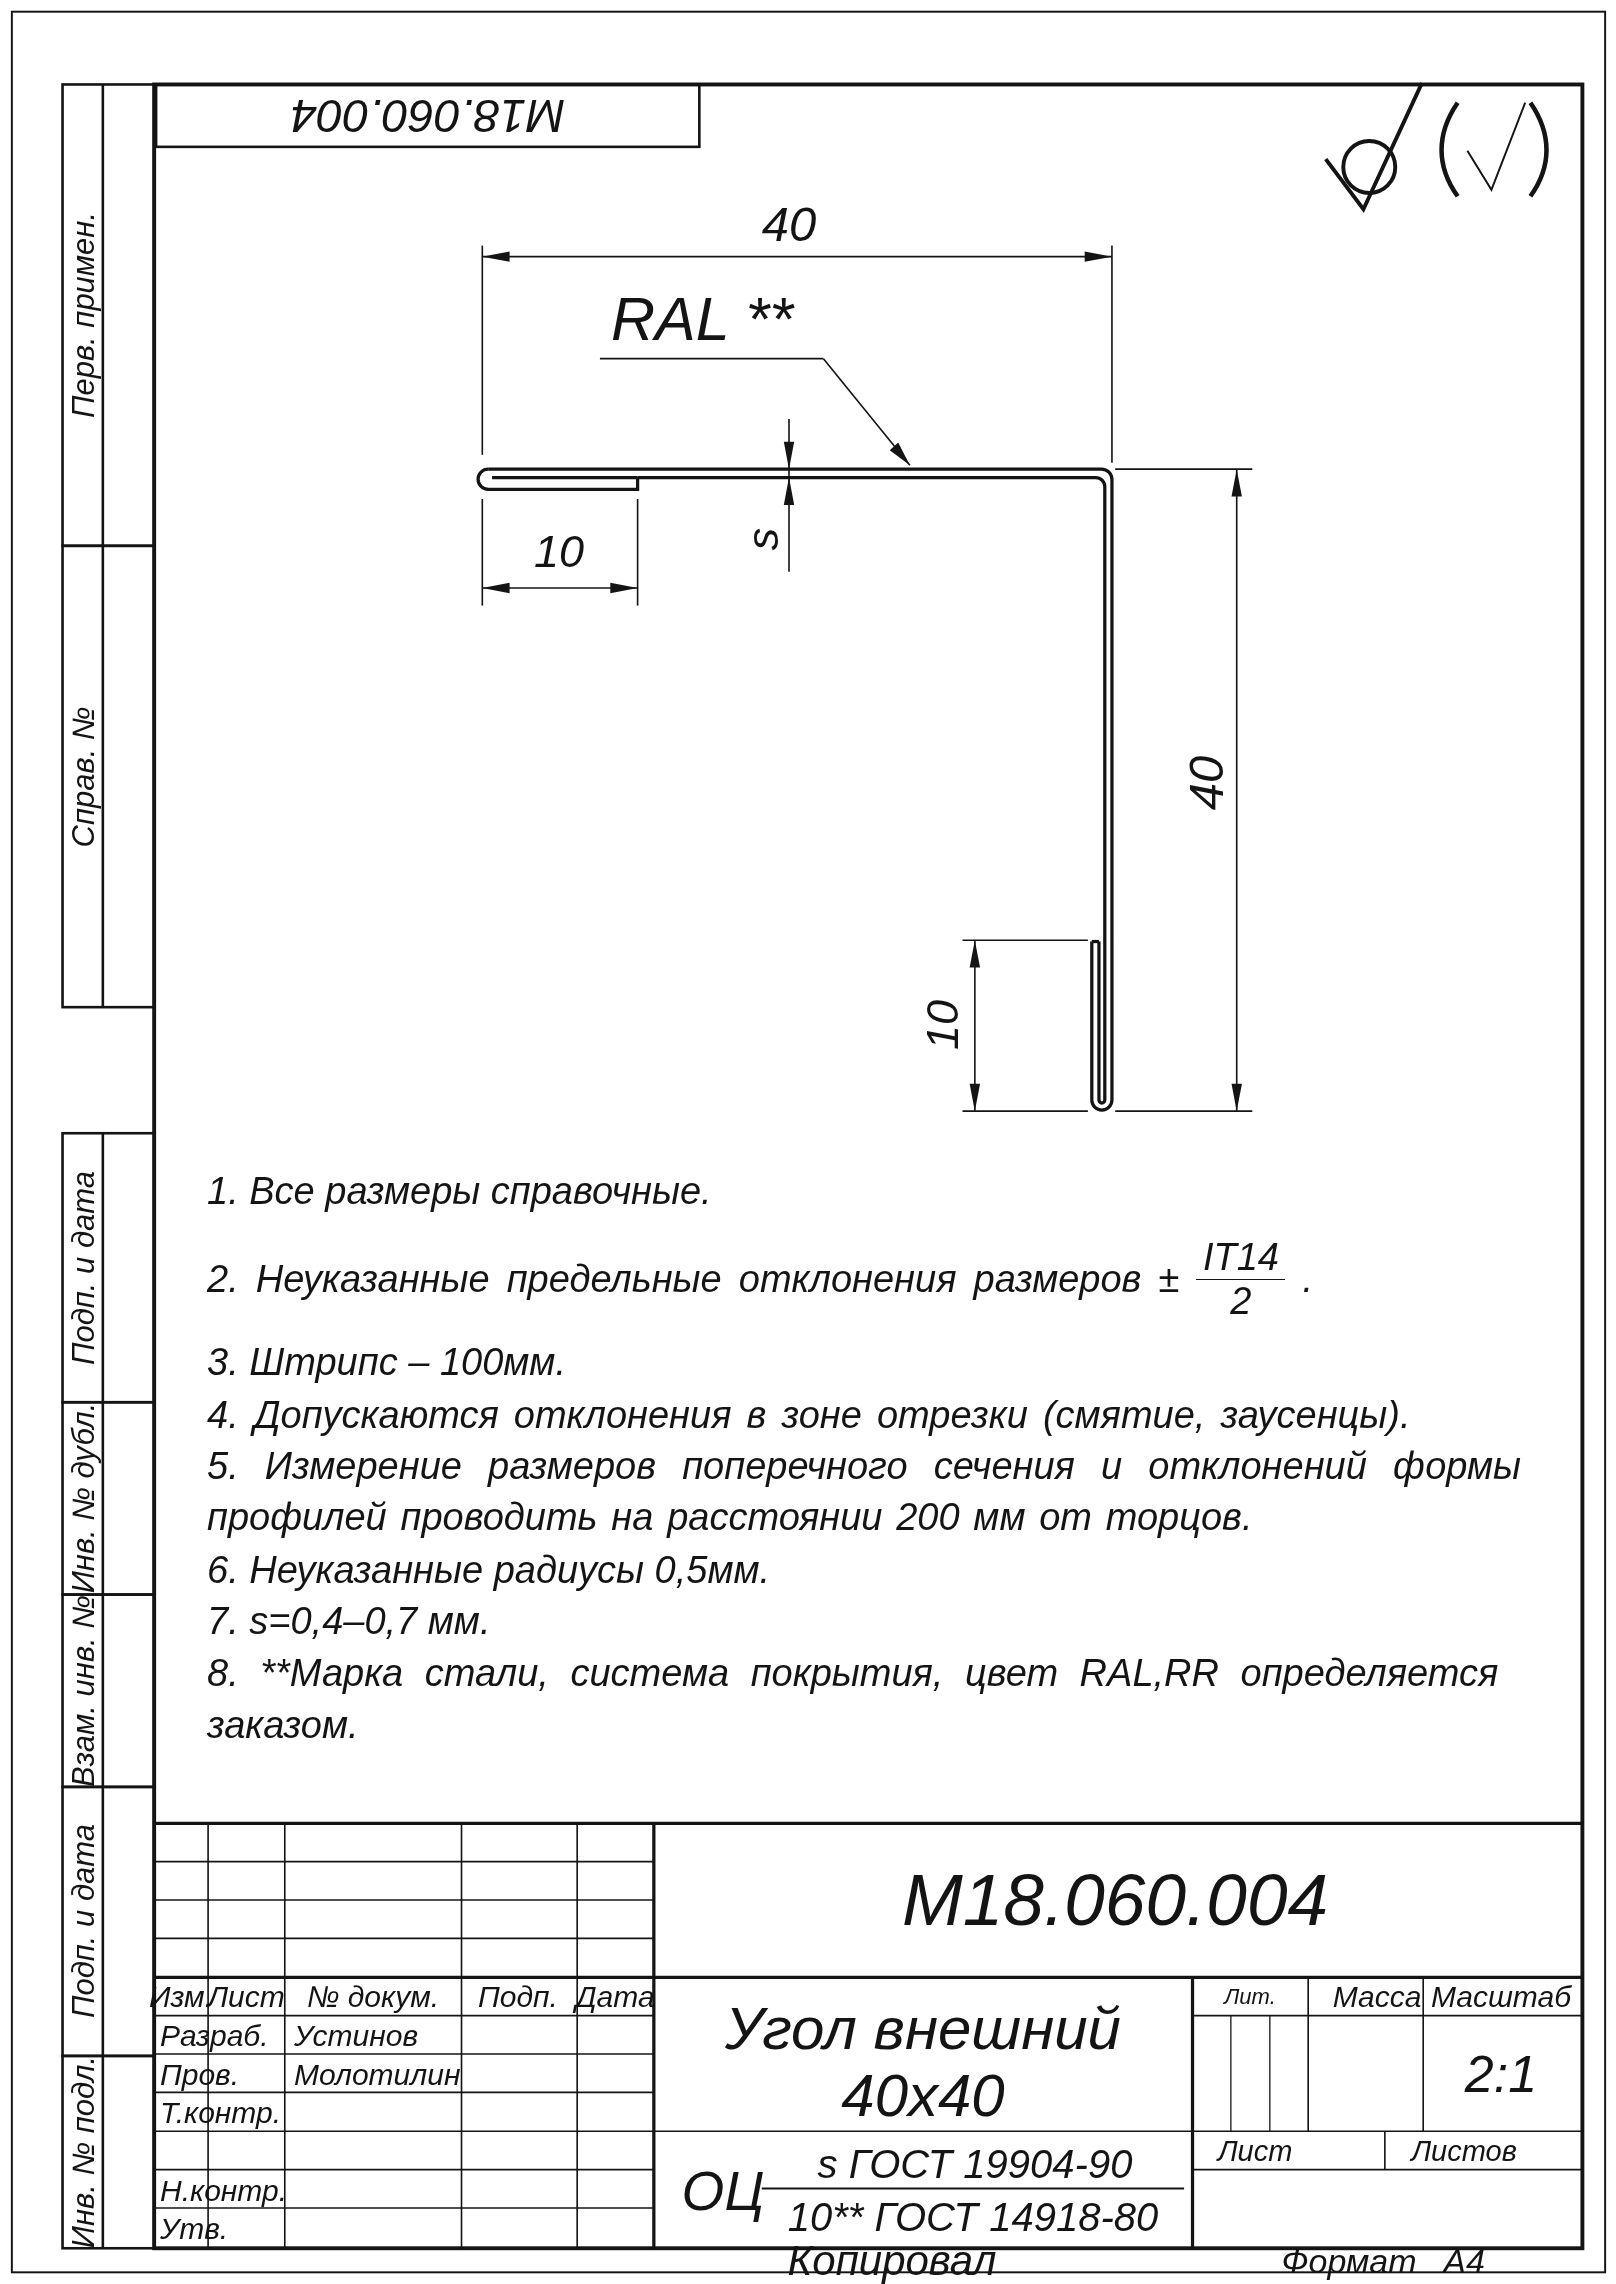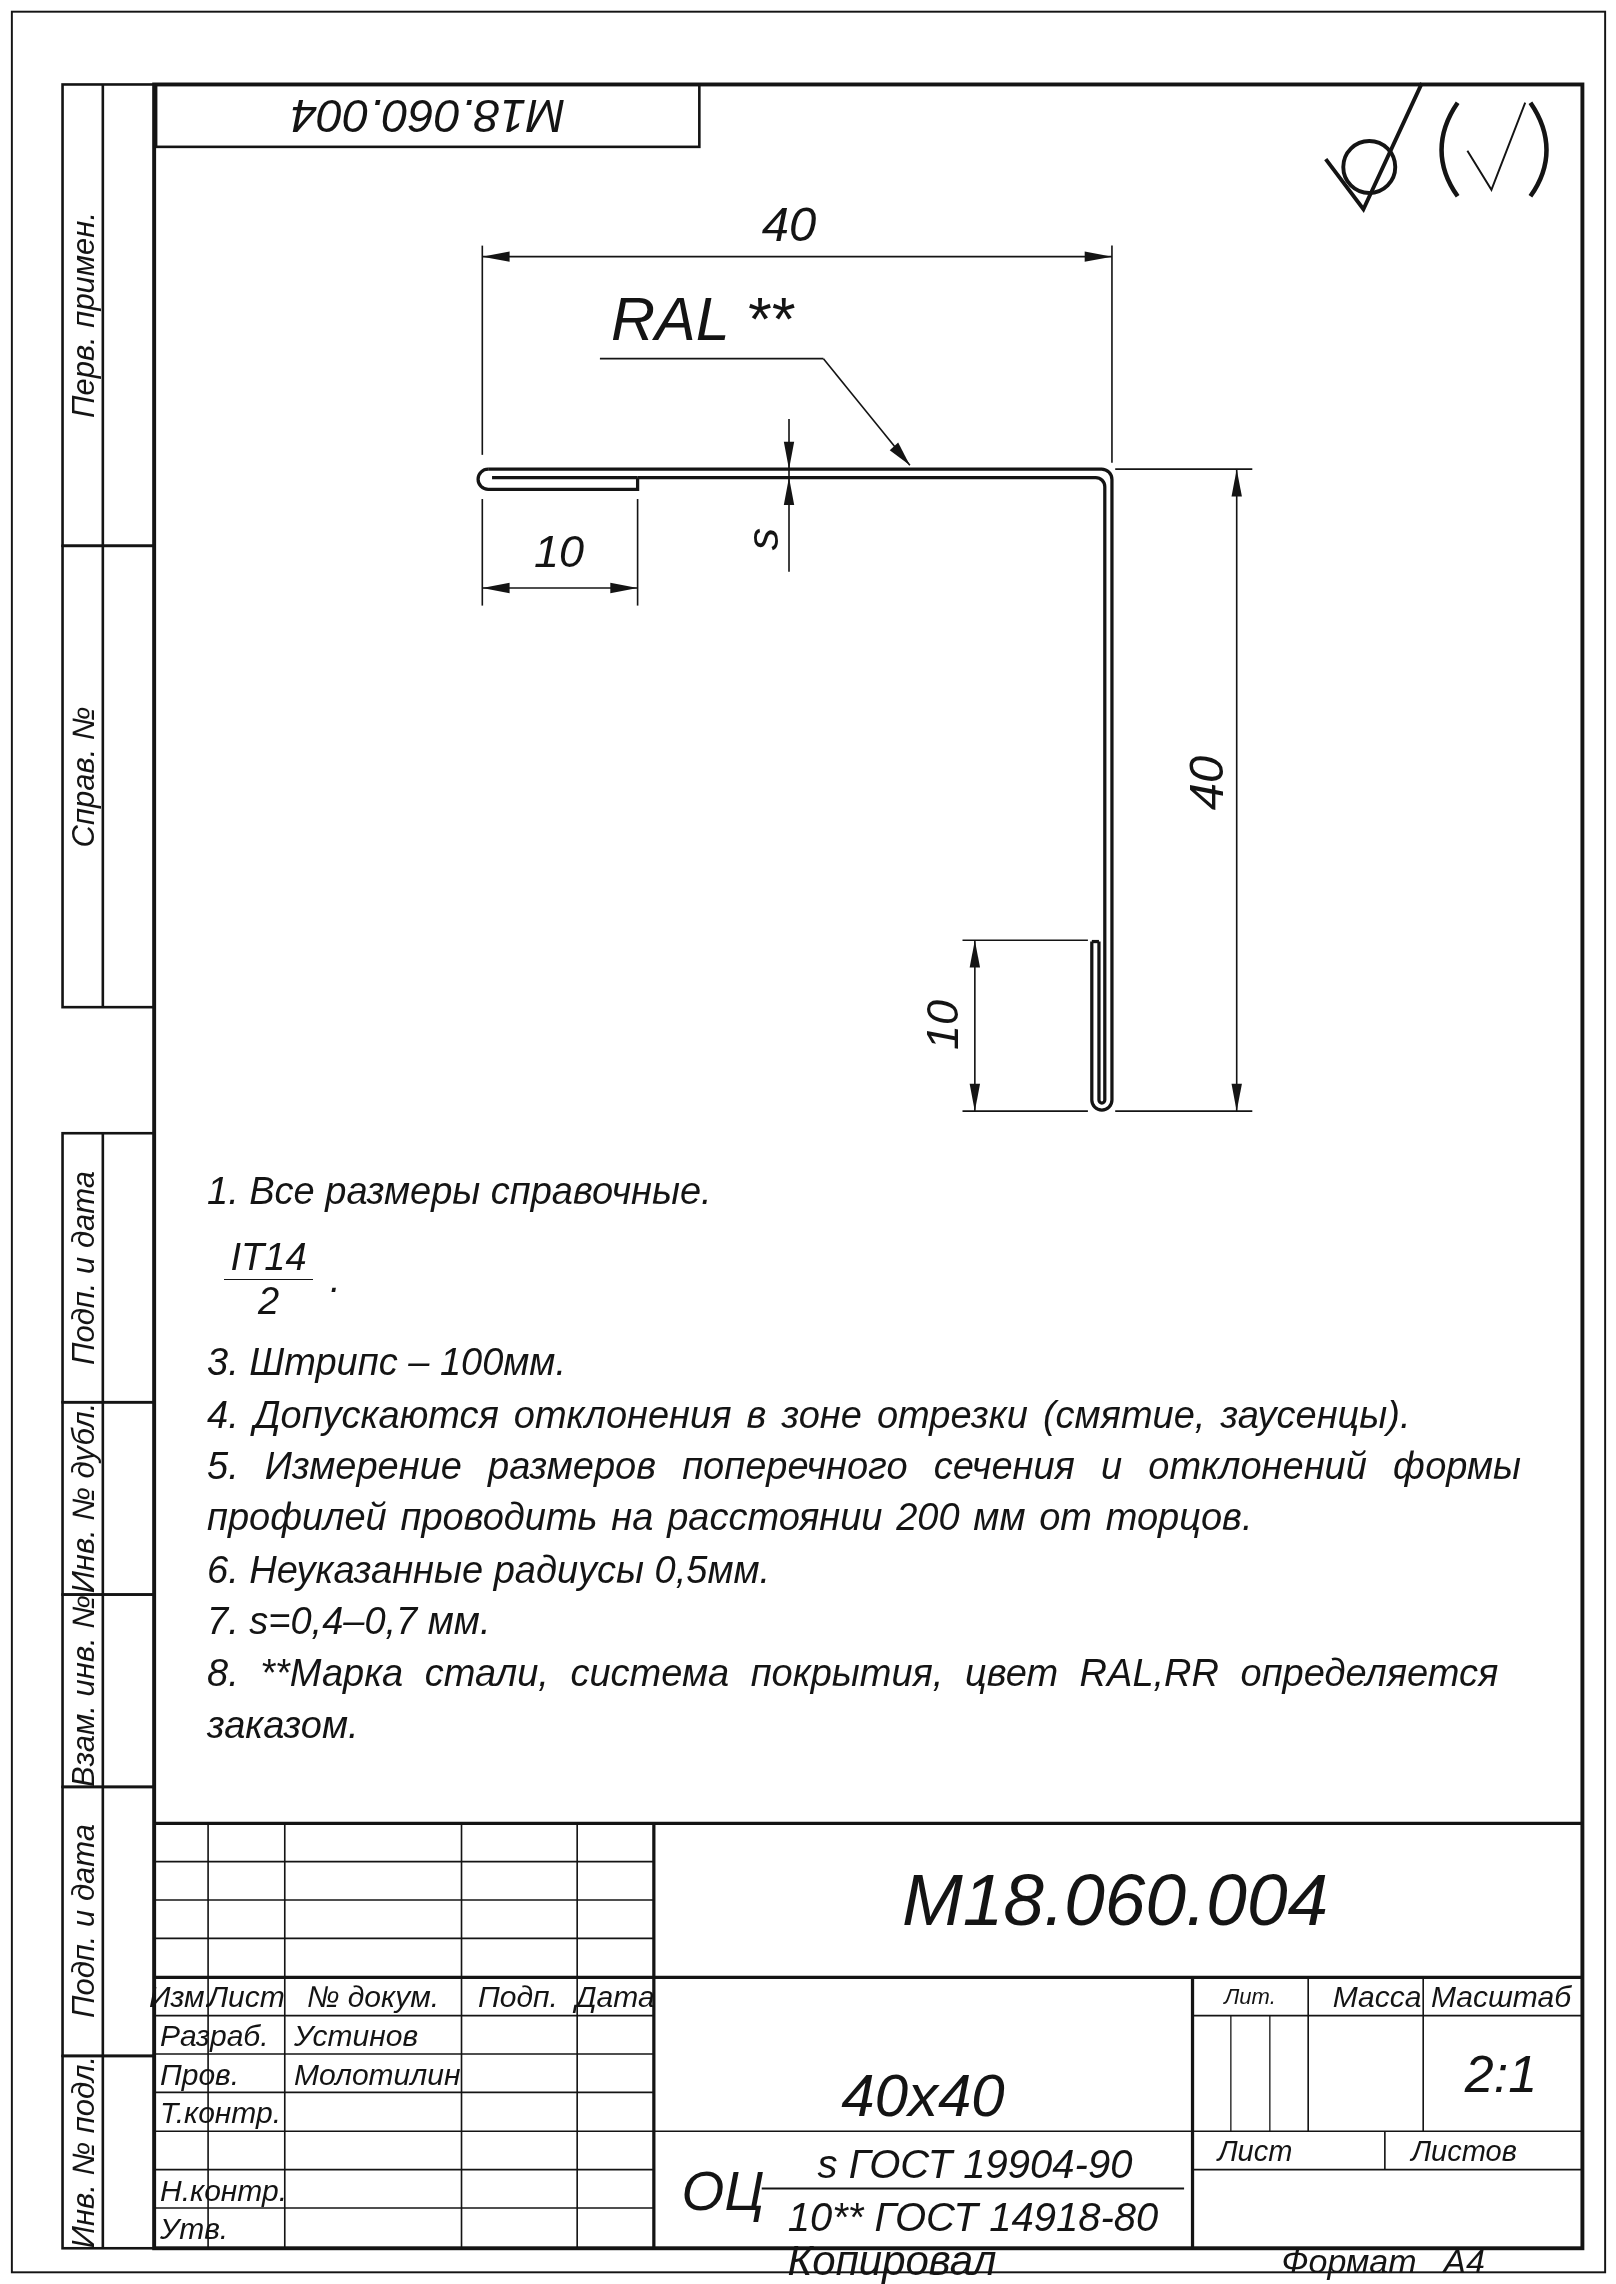--- a/index.html
+++ b/index.html
@@ -157,20 +157,21 @@
 
   <div class="t c" style="left:789px;top:224px;font-size:49px;">40</div>
   <div class="t" style="left:611px;top:289px;font-size:61px;">RAL **</div>
   <div class="t c90" style="left:762px;top:539px;font-size:45px;">s</div>
   <div class="t c" style="left:559px;top:551px;font-size:45px;">10</div>
   <div class="t c90" style="left:1206px;top:783px;font-size:49px;">40</div>
   <div class="t c90" style="left:942px;top:1025px;font-size:45px;">10</div>
 
   <div class="t note" style="left:207px;top:1172px;">1.  Все размеры справочные.</div>
   <div class="t note note2wrap" style="left:207px;top:1238px;">
+    <span style="word-spacing:6.5px;">2.  Неуказанные предельные отклонения размеров ±</span>
     <span class="frac">
       <span class="num">IT14</span>
       <span class="den">2</span>
     </span>
     <span>.</span>
   </div>
   <div class="t note" style="left:207px;top:1343px;">3.  Штрипс – 100мм.</div>
   <div class="t note" style="left:207px;top:1396px;word-spacing:4.5px;">4.  Допускаются отклонения в зоне отрезки (смятие, заусенцы).</div>
   <div class="t note" style="left:207px;top:1447px;word-spacing:15.6px;">5.  Измерение размеров поперечного сечения и отклонений формы</div>
   <div class="t note" style="left:207px;top:1498px;word-spacing:3.2px;">профилей проводить на расстоянии 200 мм от торцов.</div>
@@ -187,20 +188,21 @@
 
   <div class="t" style="left:160px;top:2021px;font-size:30px;">Разраб.</div>
   <div class="t" style="left:294px;top:2021px;font-size:30px;">Устинов</div>
   <div class="t" style="left:160px;top:2060px;font-size:30px;">Пров.</div>
   <div class="t" style="left:294px;top:2060px;font-size:30px;">Молотилин</div>
   <div class="t" style="left:160px;top:2098px;font-size:30px;">Т.контр.</div>
   <div class="t" style="left:160px;top:2176px;font-size:30px;">Н.контр.</div>
   <div class="t" style="left:160px;top:2214px;font-size:30px;">Утв.</div>
 
   <div class="t c" style="left:1115px;top:1899px;font-size:73px;">М18.060.004</div>
+  <div class="t c" style="left:923px;top:2029px;font-size:60px;">Угол внешний</div>
   <div class="t c" style="left:923px;top:2096px;font-size:60px;">40х40</div>
 
   <div class="t c" style="left:1250px;top:1997px;font-size:22px;">Лит.</div>
   <div class="t c" style="left:1365px;top:1997px;font-size:30px;margin-left:12px;">Масса</div>
   <div class="t c" style="left:1501px;top:1997px;font-size:30px;">Масштаб</div>
   <div class="t c" style="left:1501px;top:2074px;font-size:52px;">2:1</div>
   <div class="t c" style="left:1255px;top:2151px;font-size:29px;">Лист</div>
   <div class="t c" style="left:1464px;top:2151px;font-size:29px;">Листов</div>
 
   <div class="t c" style="left:723px;top:2191px;font-size:55px;">ОЦ</div>

